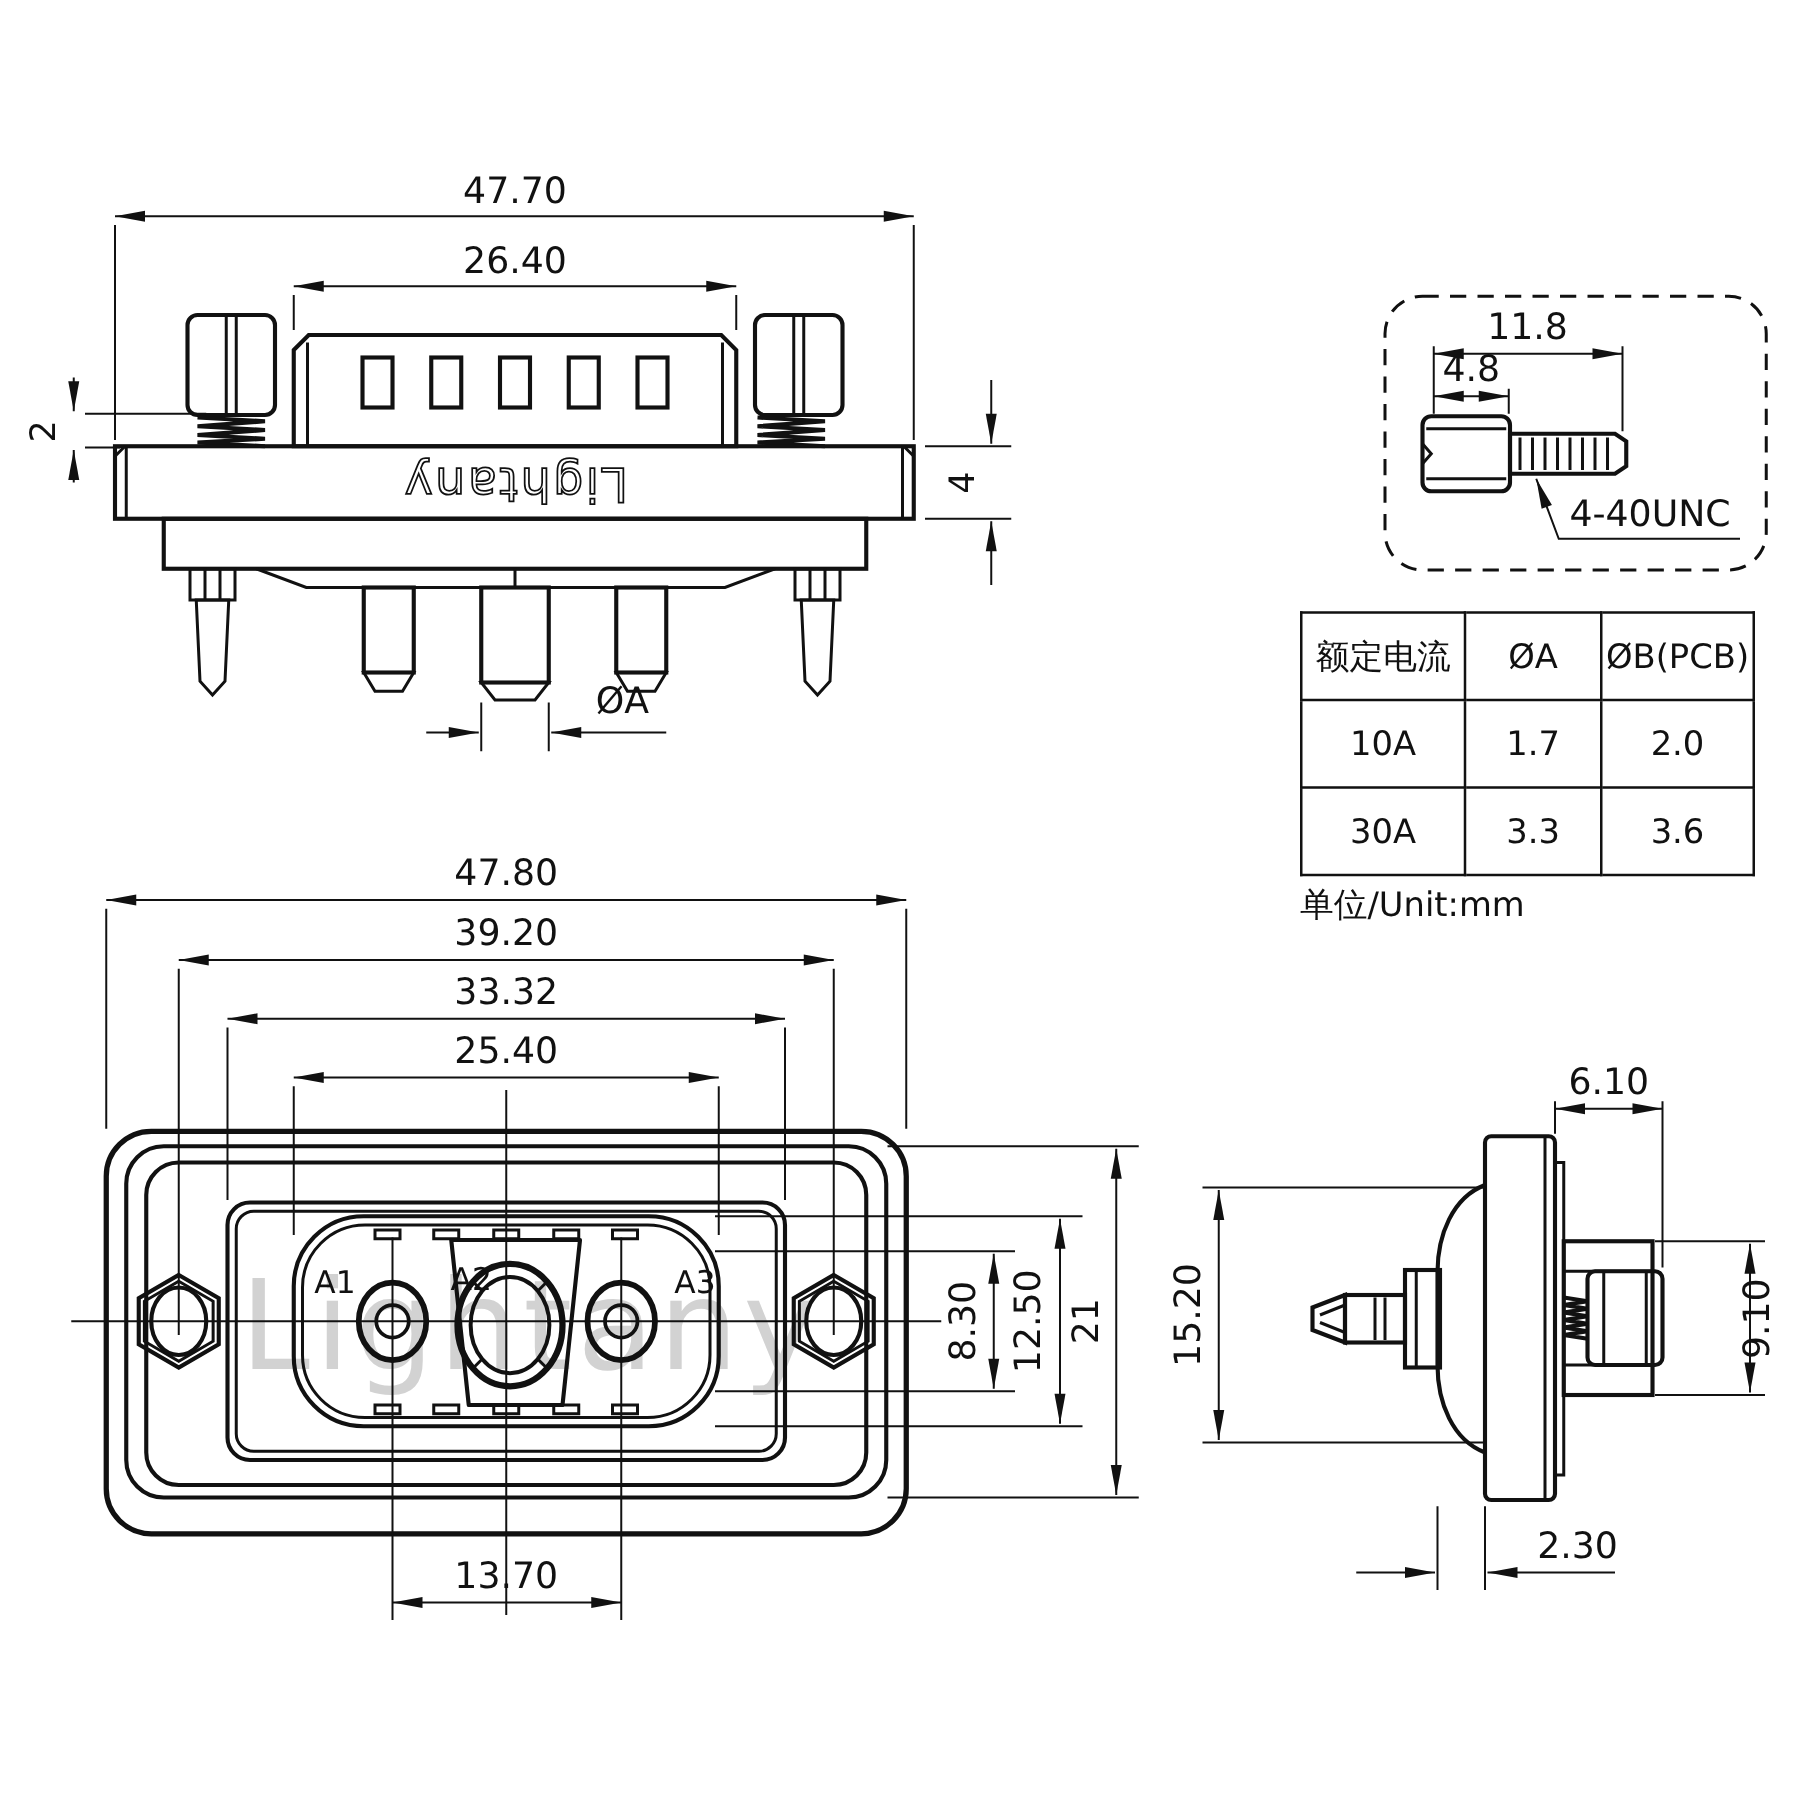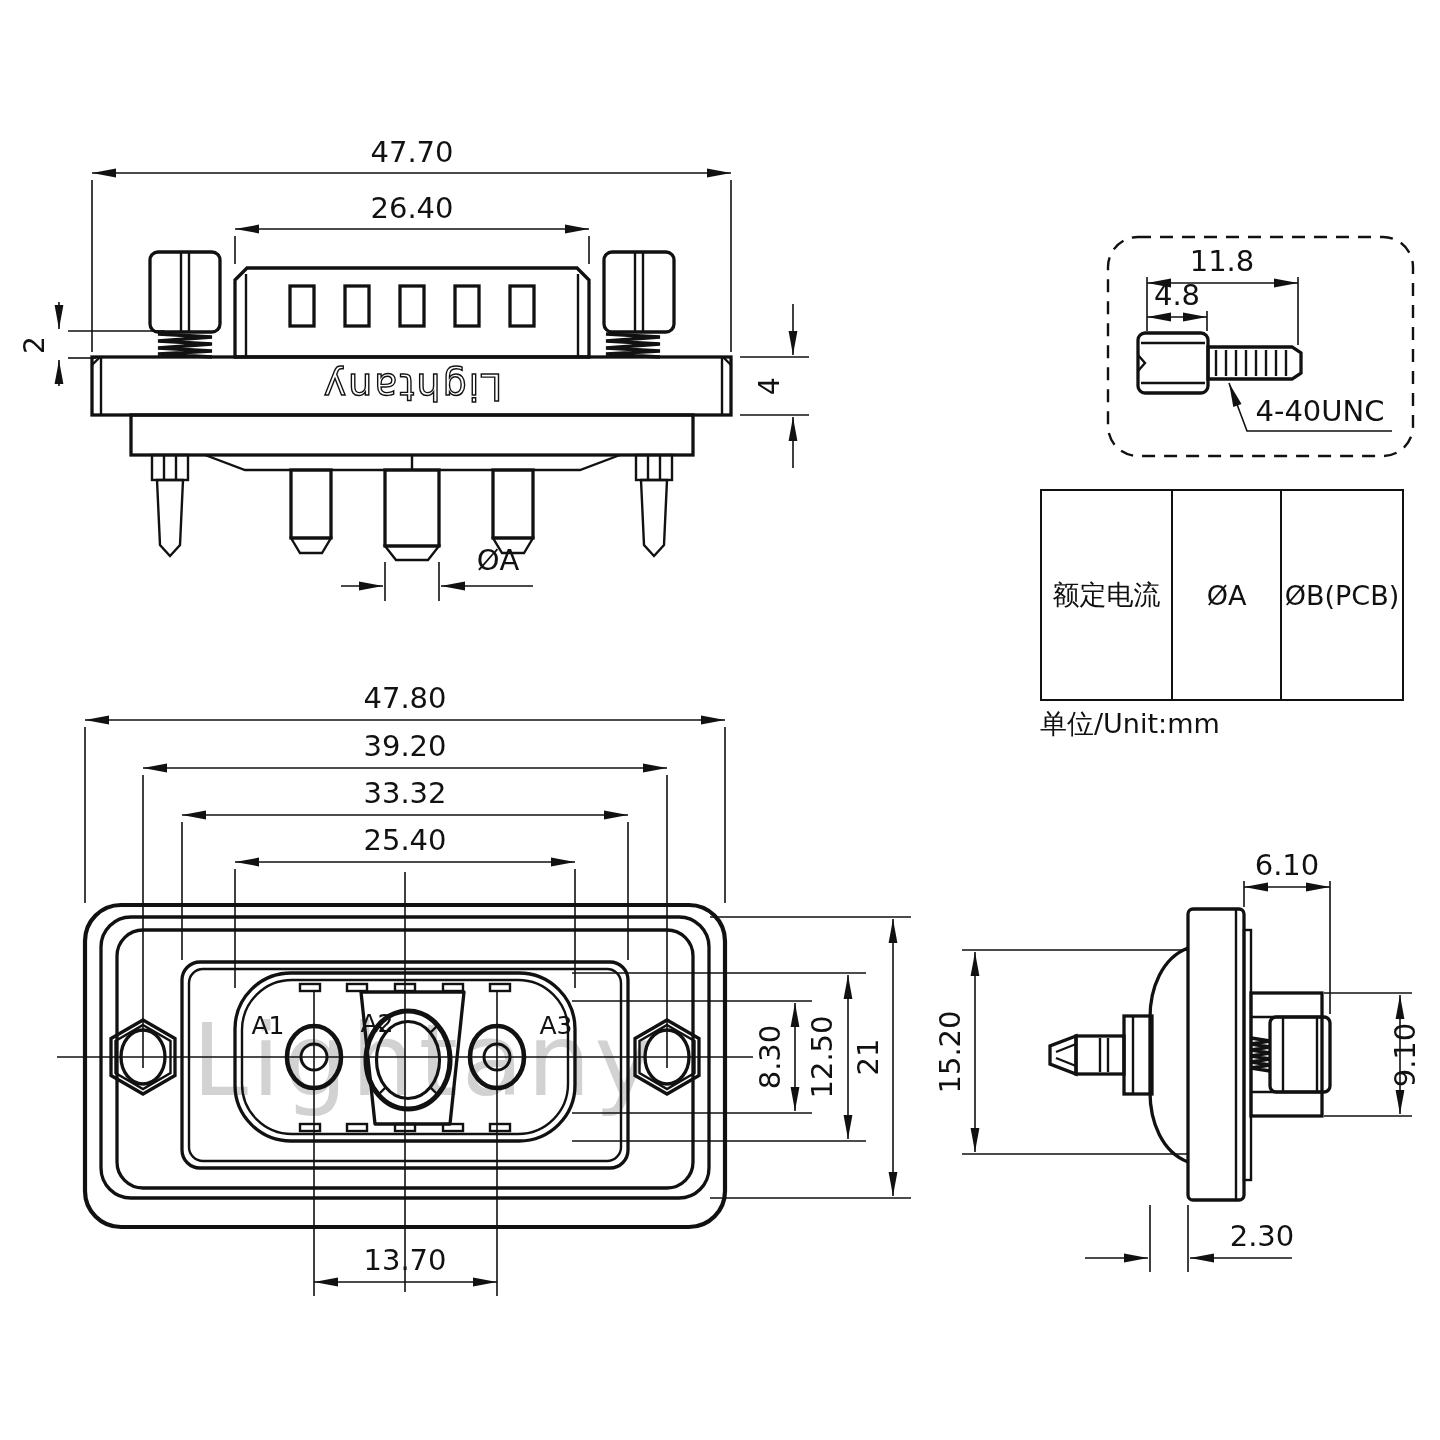--- a/index.html
+++ b/index.html
@@ -301,17 +301,27 @@
         <col class="c1">
         <col class="c2">
         <col class="c3">
       </colgroup>
   <tbody>
         <tr>
     <th>额定电流</th>
     <th>ØA</th>
     <th>ØB(PCB)</th>
   </tr>
+  <tr>
+    <td>10A</td>
+    <td>1.7</td>
+    <td>2.0</td>
+  </tr>
+  <tr>
+    <td>30A</td>
+    <td>3.3</td>
+    <td>3.6</td>
+  </tr>
 </tbody>
     </table>
 <div id="unitnote">单位/Unit:mm</div>
 
 </div>
 
 </body></html>

